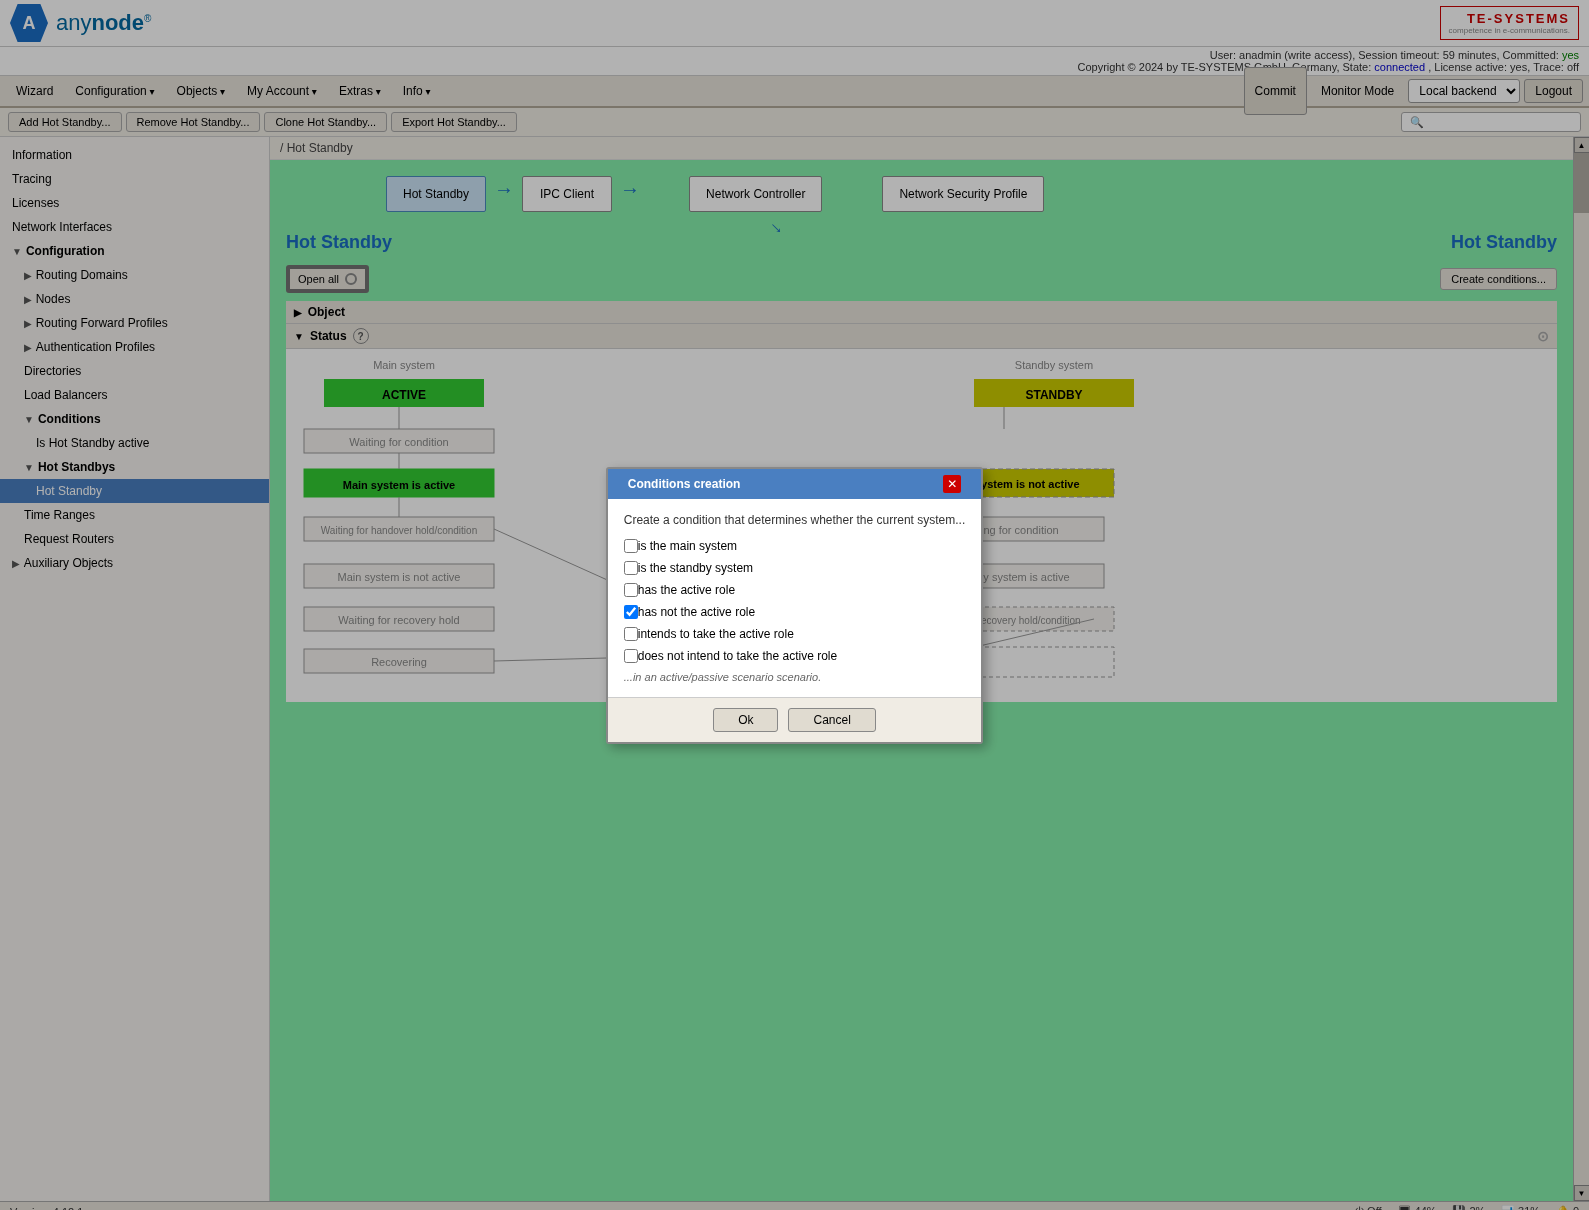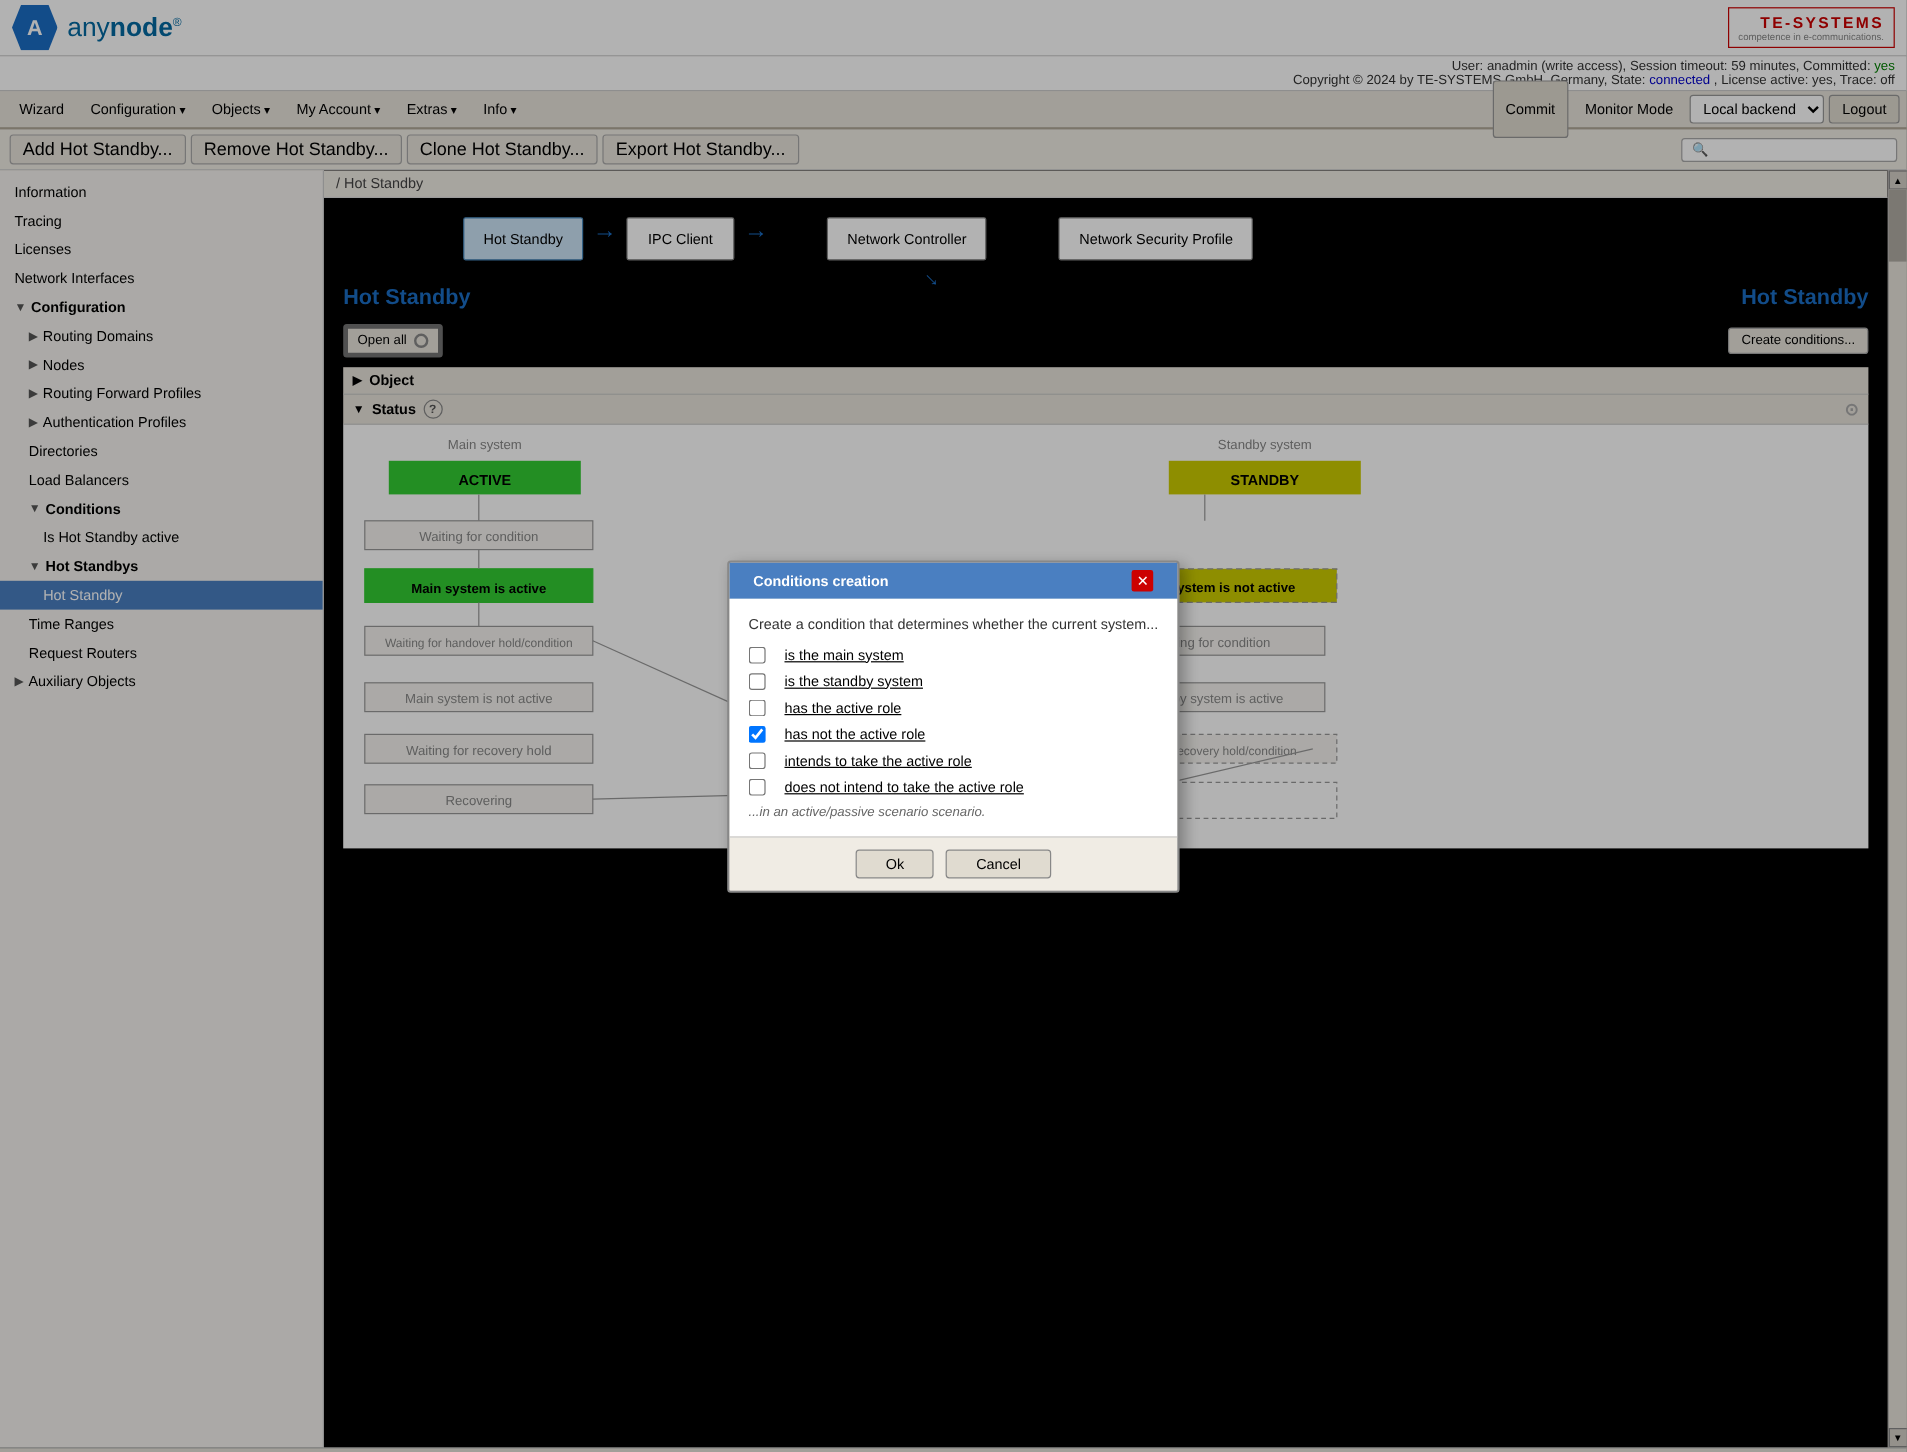--- a/index.html
+++ b/index.html
@@ -78,21 +78,21 @@
     .toolbar {
       background: #f0ece4;
       border-bottom: 1px solid #ccc;
       padding: 4px 8px;
       display: flex;
       align-items: center;
       gap: 4px;
     }
     .toolbar-btn {
       padding: 3px 10px;
-      font-size: 15px;
+      font-size: 11px;
       background: #e8e4dc;
       border: 1px solid #aaa;
       cursor: pointer;
       border-radius: 3px;
     }
     .toolbar-search {
       margin-left: auto;
       padding: 3px 8px;
       border: 1px solid #aaa;
       border-radius: 3px;
@@ -133,21 +133,21 @@
       align-items: center;
       gap: 4px;
     }
     .sidebar-arrow { font-size: 10px; color: #555; }
     .sidebar-indent1 { padding-left: 24px; }
     .sidebar-indent2 { padding-left: 36px; }
 
     
     .content-area {
       flex: 1;
-      background: #000000;
+      background: #86efac;
       overflow: auto;
       position: relative;
     }
     .breadcrumb {
       padding: 4px 10px;
       font-size: 12px;
       color: #444;
       border-bottom: 1px solid #ddd;
       background: #f0ece4;
     }
@@ -295,24 +295,23 @@
       margin: 0;
     }
     .modal-desc {
       font-size: 12px;
       color: #333;
       margin-bottom: 12px;
     }
     .modal-option {
       display: flex;
       align-items: center;
-      gap: 16px;
+      gap: 0;
       margin-bottom: 8px;
       font-size: 12px;
-      text-decoration: underline;
     }
     .modal-option input[type="checkbox"] { width: 14px; height: 14px; cursor: pointer; }
     .modal-note {
       font-size: 11px;
       color: #666;
       margin-top: 6px;
       font-style: italic;
     }
     .modal-footer {
       padding: 10px 16px;

